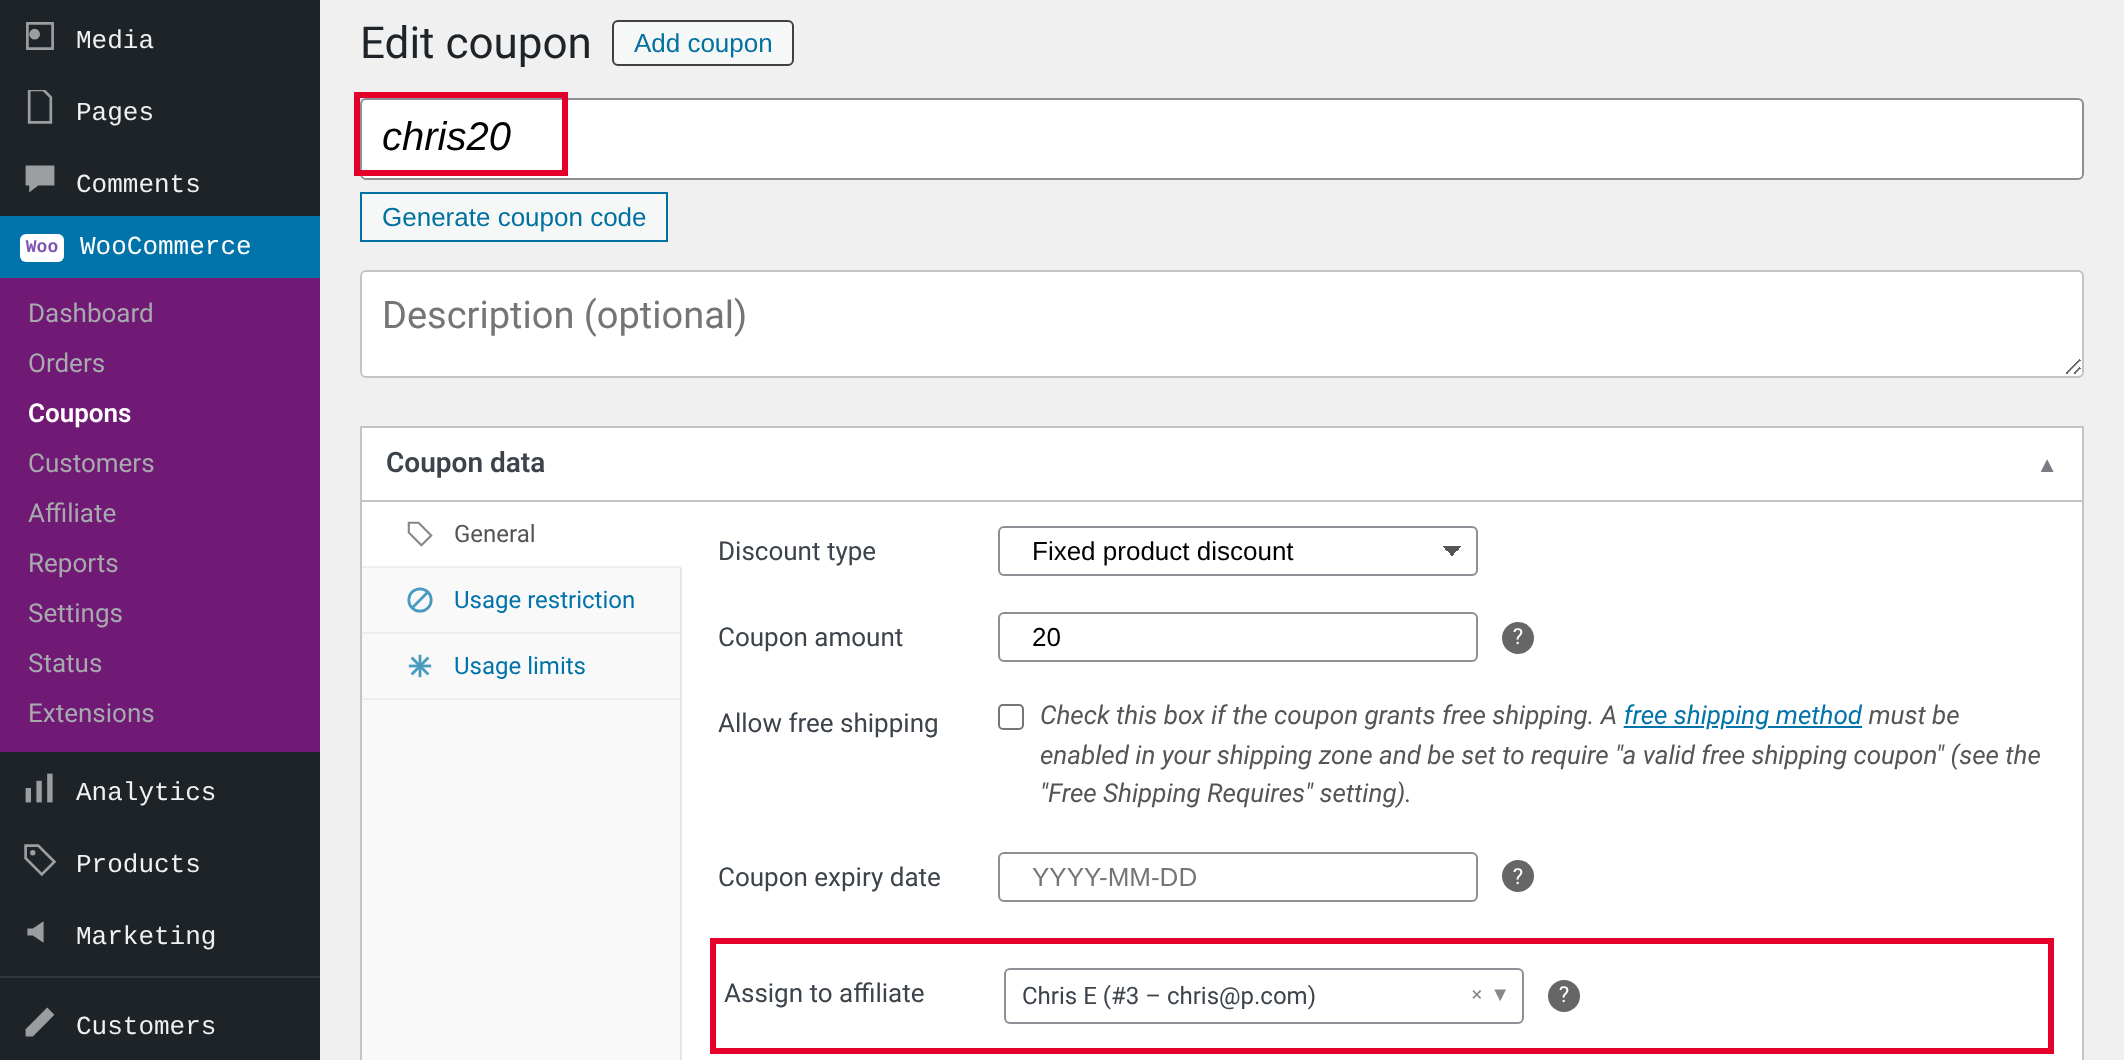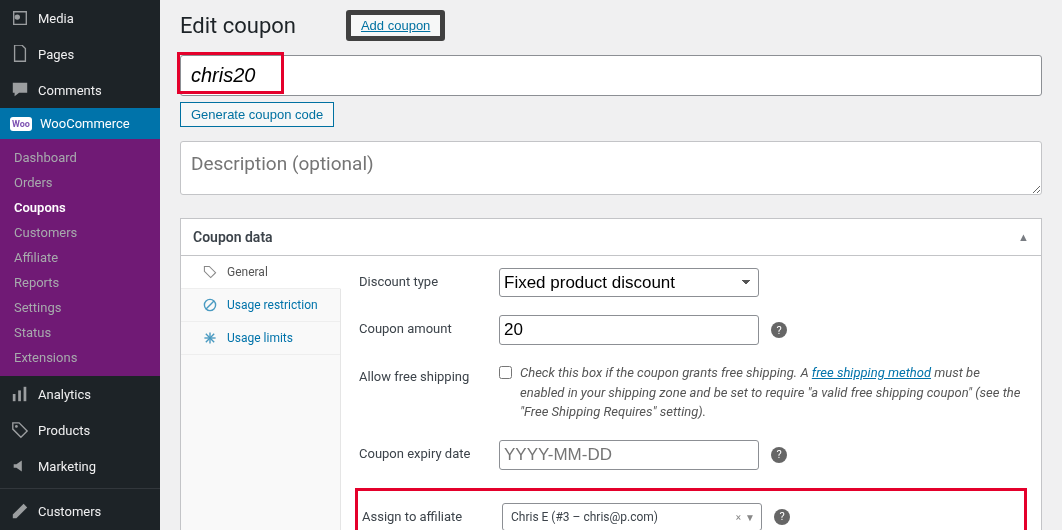--- a/index.html
+++ b/index.html
@@ -1,35 +1,35 @@
 <!DOCTYPE html>
 <html><head>
 <meta charset="utf-8">
 <style>
 * { box-sizing: border-box; margin: 0; padding: 0; }
 body { font-family: -apple-system, BlinkMacSystemFont, "Segoe UI", Roboto, sans-serif; font-size: 13px; color: #3c434a; background: #f0f0f1; }
 .wrap { display: flex; min-height: 530px; }
 
 
 .sidebar { width: 160px; background: #1d2327; color: #f0f0f1; flex-shrink: 0; }
-.menu-item { display: flex; align-items: center; padding: 8px 10px; color: #f0f0f1; cursor: pointer; font-size: 13px; }
+.menu-item { display: flex; align-items: flex-end; padding: 8px 10px; color: #f0f0f1; cursor: pointer; font-size: 13px; font-family: Liberation Mono, monospace; }
 .menu-item.active { background: #0073aa; color: #fff; position: relative; }
 .menu-item.active::after { content: ""; position: absolute; right: -8px; top: 50%; margin-top: -8px; border: 8px solid transparent; border-right-color: #f0f0f1; }
 .menu-item .mi-icon { width: 20px; height: 20px; margin-right: 8px; display: inline-flex; align-items: center; justify-content: center; opacity: 0.6; }
 .menu-item.active .mi-icon { opacity: 1; }
 .submenu { background: #701a75; padding: 6px 0; }
 .sub-item { padding: 5px 12px 5px 14px; color: #a7aaad; font-size: 13px; cursor: pointer; }
 .sub-item.current { color: #fff; font-weight: 600; }
 .menu-sep { border-top: 1px solid #32373c; margin: 4px 0; }
 
 
 .main { flex: 1; padding: 0 20px 20px 20px; }
-.hdr { display: flex; align-items: center; padding: 10px 0 14px 0; gap: 40px; }
+.hdr { display: flex; align-items: flex-start; padding: 10px 0 14px 0; }
 .hdr h1 { font-size: 22px; font-weight: 400; color: #1d2327; margin-right: 10px; }
-.hdr .add-btn { border: 5px solid #404040; color: #0071a1; background: #f6f7f7; padding: 3px 10px; border-radius: 3px; font-size: 13px; cursor: pointer; text-decoration: underline; }
+.hdr .add-btn { border: 1px solid #404040; color: #0071a1; background: #f6f7f7; padding: 3px 10px; border-radius: 3px; font-size: 13px; cursor: pointer; }
 .title-input { width: 100%; padding: 8px 10px; font-size: 19px; border: 1px solid #8c8f94; border-radius: 3px; background: #fff; }
 
 .gen-btn { display: inline-block; margin-top: 6px; border: 1px solid #0071a1; color: #0071a1; background: #f6f7f7; padding: 4px 10px; border-radius: 0; font-size: 13px; cursor: pointer; }
 
 .desc-area { width: 100%; margin-top: 14px; padding: 10px; font-size: 19px; border: 1px solid #c3c4c7; border-radius: 3px; background: #fff; height: 54px; resize: vertical; font-family: inherit; color:#7b7b7b; }
 
 .panel { margin-top: 20px; border: 1px solid #c3c4c7; background: #fff; }
 .panel-head { border-bottom: 1px solid #c3c4c7; padding: 10px 12px; font-weight: 600; font-size: 14px; display:flex; justify-content:space-between; align-items:center;}
 .panel-head .tri { color:#787c82; font-size:11px;}
 .panel-body { display: flex; }
@@ -38,21 +38,21 @@
 .tabs { width: 160px; border-right: 1px solid #e5e5e5; background: #f9f9f9; }
 .tab { display: flex; padding: 9px 22px; border-bottom: 1px solid #eee; font-size: 12px; cursor: pointer; color: #0073aa; }
 .tab.active { background: #fff; color: #555; border-right: 1px solid #fff; margin-right: -1px; }
 .tab .t-icon { width: 16px; margin-right: 8px; opacity: 0.7; display:inline-flex; }
 
 
 .fields { flex: 1; padding: 12px 18px; }
 .row { display: flex; align-items: flex-start; margin-bottom: 18px; }
 .row .lbl { width: 140px; padding-top: 6px; font-size: 13px; color: #3c434a; }
 .row .ctl { flex: 1; display: flex; align-items: center; gap: 12px; }
-.inp, .sel { border: 1px solid #8c8f94; border-radius: 3px; padding: 4px 4px; font-size: 17px; width: 260px; background: #fff; }
+.inp, .sel { border: 1px solid #8c8f94; border-radius: 3px; padding: 4px 16px; font-size: 13px; width: 240px; background: #fff; }
 .sel { appearance: none; background-image: linear-gradient(45deg, transparent 50%, #555 50%), linear-gradient(135deg, #555 50%, transparent 50%); background-position: right 12px center, right 7px center; background-size: 5px 5px; background-repeat: no-repeat; padding-right: 28px; }
 .help { width: 16px; height: 16px; border-radius: 50%; background: #666; color: #fff; font-size: 11px; display: inline-flex; align-items: center; justify-content: center; cursor: help; }
 .chk-row { display: flex; align-items: flex-start; gap: 8px; }
 .chk-row input { margin-top: 3px; }
 .desc-txt { font-style: italic; color: #555; font-size: 13px; max-width: 520px; line-height: 1.5; }
 .desc-txt a { color: #0073aa; text-decoration: underline; font-style: italic; }
 
 .affil-box { border: 3px solid #e4002b; padding: 12px 0 12px 0; margin: 0 -4px; }
 .affil-box .row { margin-bottom: 0; padding-left: 4px; }
 .sel2 { border: 1px solid #8c8f94; border-radius: 3px; padding: 6px 28px 6px 8px; font-size: 12px; width: 260px; background: #fff; display: flex; align-items: center; justify-content: space-between; position: relative; }

